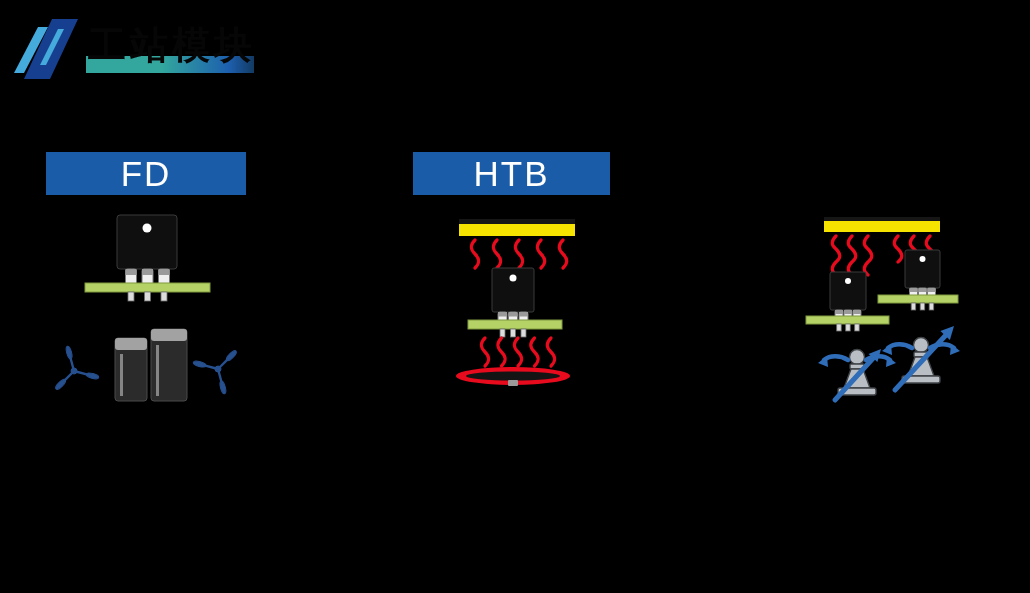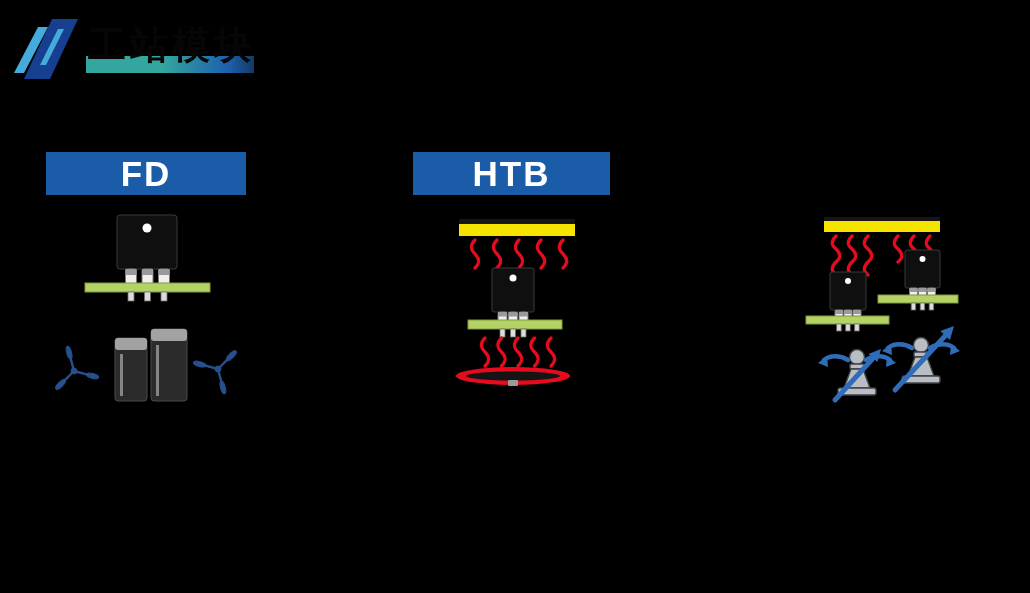--- a/index.html
+++ b/index.html
@@ -19,21 +19,21 @@
     position:absolute;left:88px;top:20px;z-index:2;
     font-size:38px;font-weight:bold;letter-spacing:4px;
     color:var(--title-text,#060606);white-space:nowrap;
   }
   
   .module-header{
     position:absolute;top:152px;height:43px;
     background:var(--module-header-bg,#1b5ca8);
     color:var(--module-header-text,#fff);
     display:flex;align-items:center;justify-content:center;
-    font-size:35px;font-weight:bold;letter-spacing:2px;
+    font-size:35px;font-weight:normal;letter-spacing:2px;
   }
   .mh-fd{left:46px;width:200px;}
   .mh-htb{left:413px;width:197px;}
   .mh-sdd{left:787px;width:193px;}
   
   .diagram{position:absolute;}
   .d-fd{left:40px;top:205px;}
   .d-htb{left:405px;top:210px;}
   .d-sdd{left:780px;top:205px;}
 

